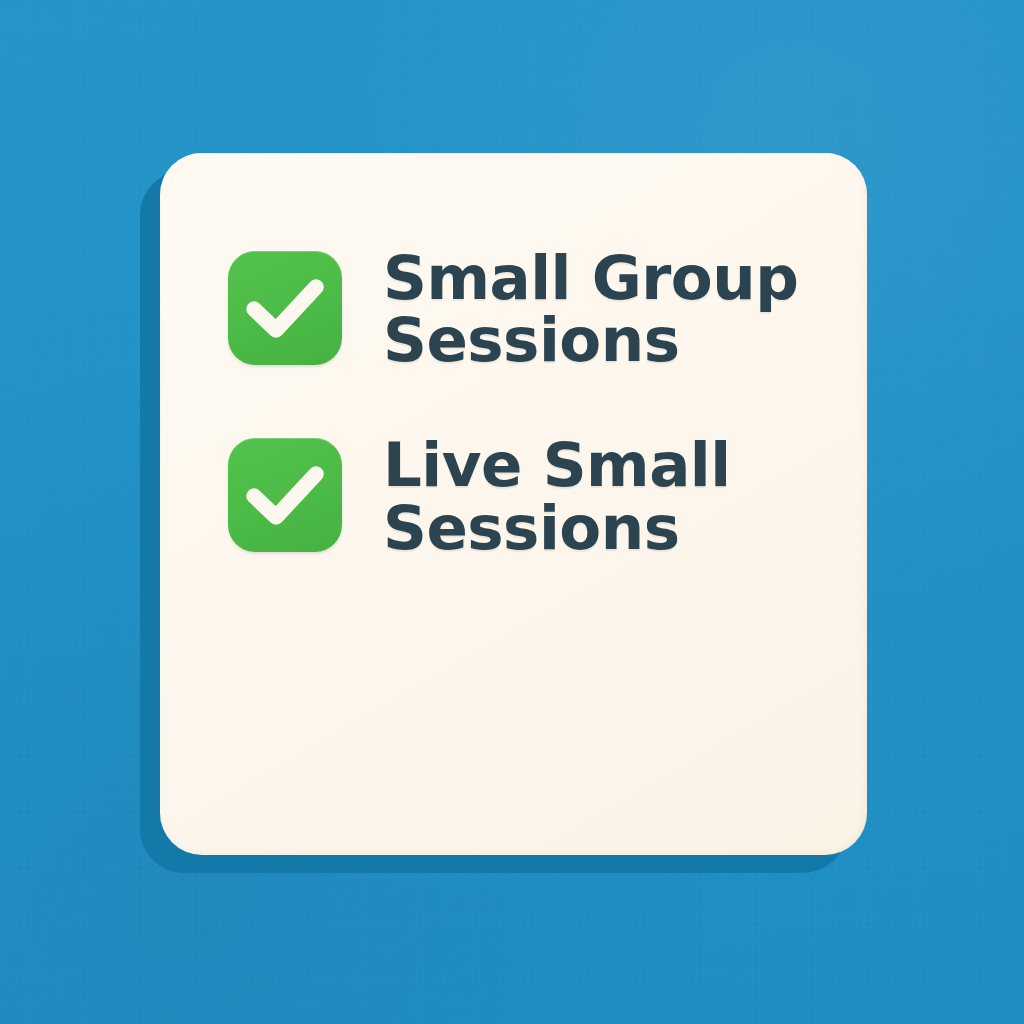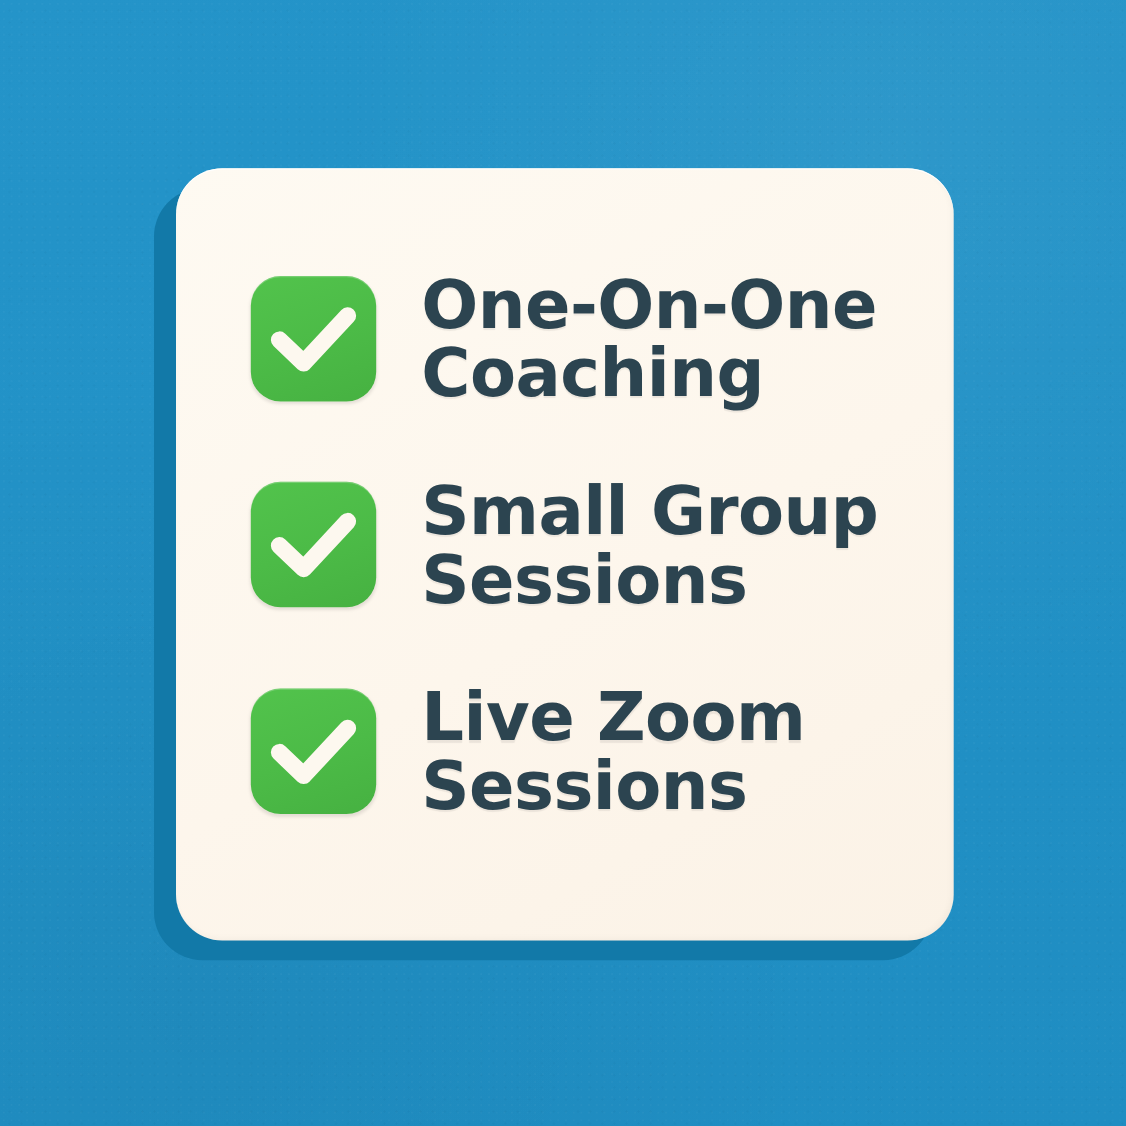--- a/index.html
+++ b/index.html
@@ -132,45 +132,36 @@
 <div id="stage">
 
   <div id="grain"></div>
 
   <div id="card-shadow"></div>
 
   <div id="card">
 
     <div id="checklist">
 
-      <div class="row">
-        <div class="checkbox">
-          <svg viewBox="0 0 114 114">
-            <path class="check-path" d="M 26 58 L 48 79 L 88 36"></path>
-          </svg>
-        </div>
-        <div class="row-label">One-On-One
-Coaching</div>
-      </div>
 
       <div class="row">
         <div class="checkbox">
           <svg viewBox="0 0 114 114">
             <path class="check-path" d="M 26 58 L 48 79 L 88 36"></path>
           </svg>
         </div>
         <div class="row-label">Small Group
 Sessions</div>
       </div>
 
       <div class="row">
         <div class="checkbox">
           <svg viewBox="0 0 114 114">
             <path class="check-path" d="M 26 58 L 48 79 L 88 36"></path>
           </svg>
         </div>
-        <div class="row-label">Live Zoom
+        <div class="row-label">Live Small
 Sessions</div>
       </div>
 
     </div>
   </div>
 </div>
 
 </body></html>

